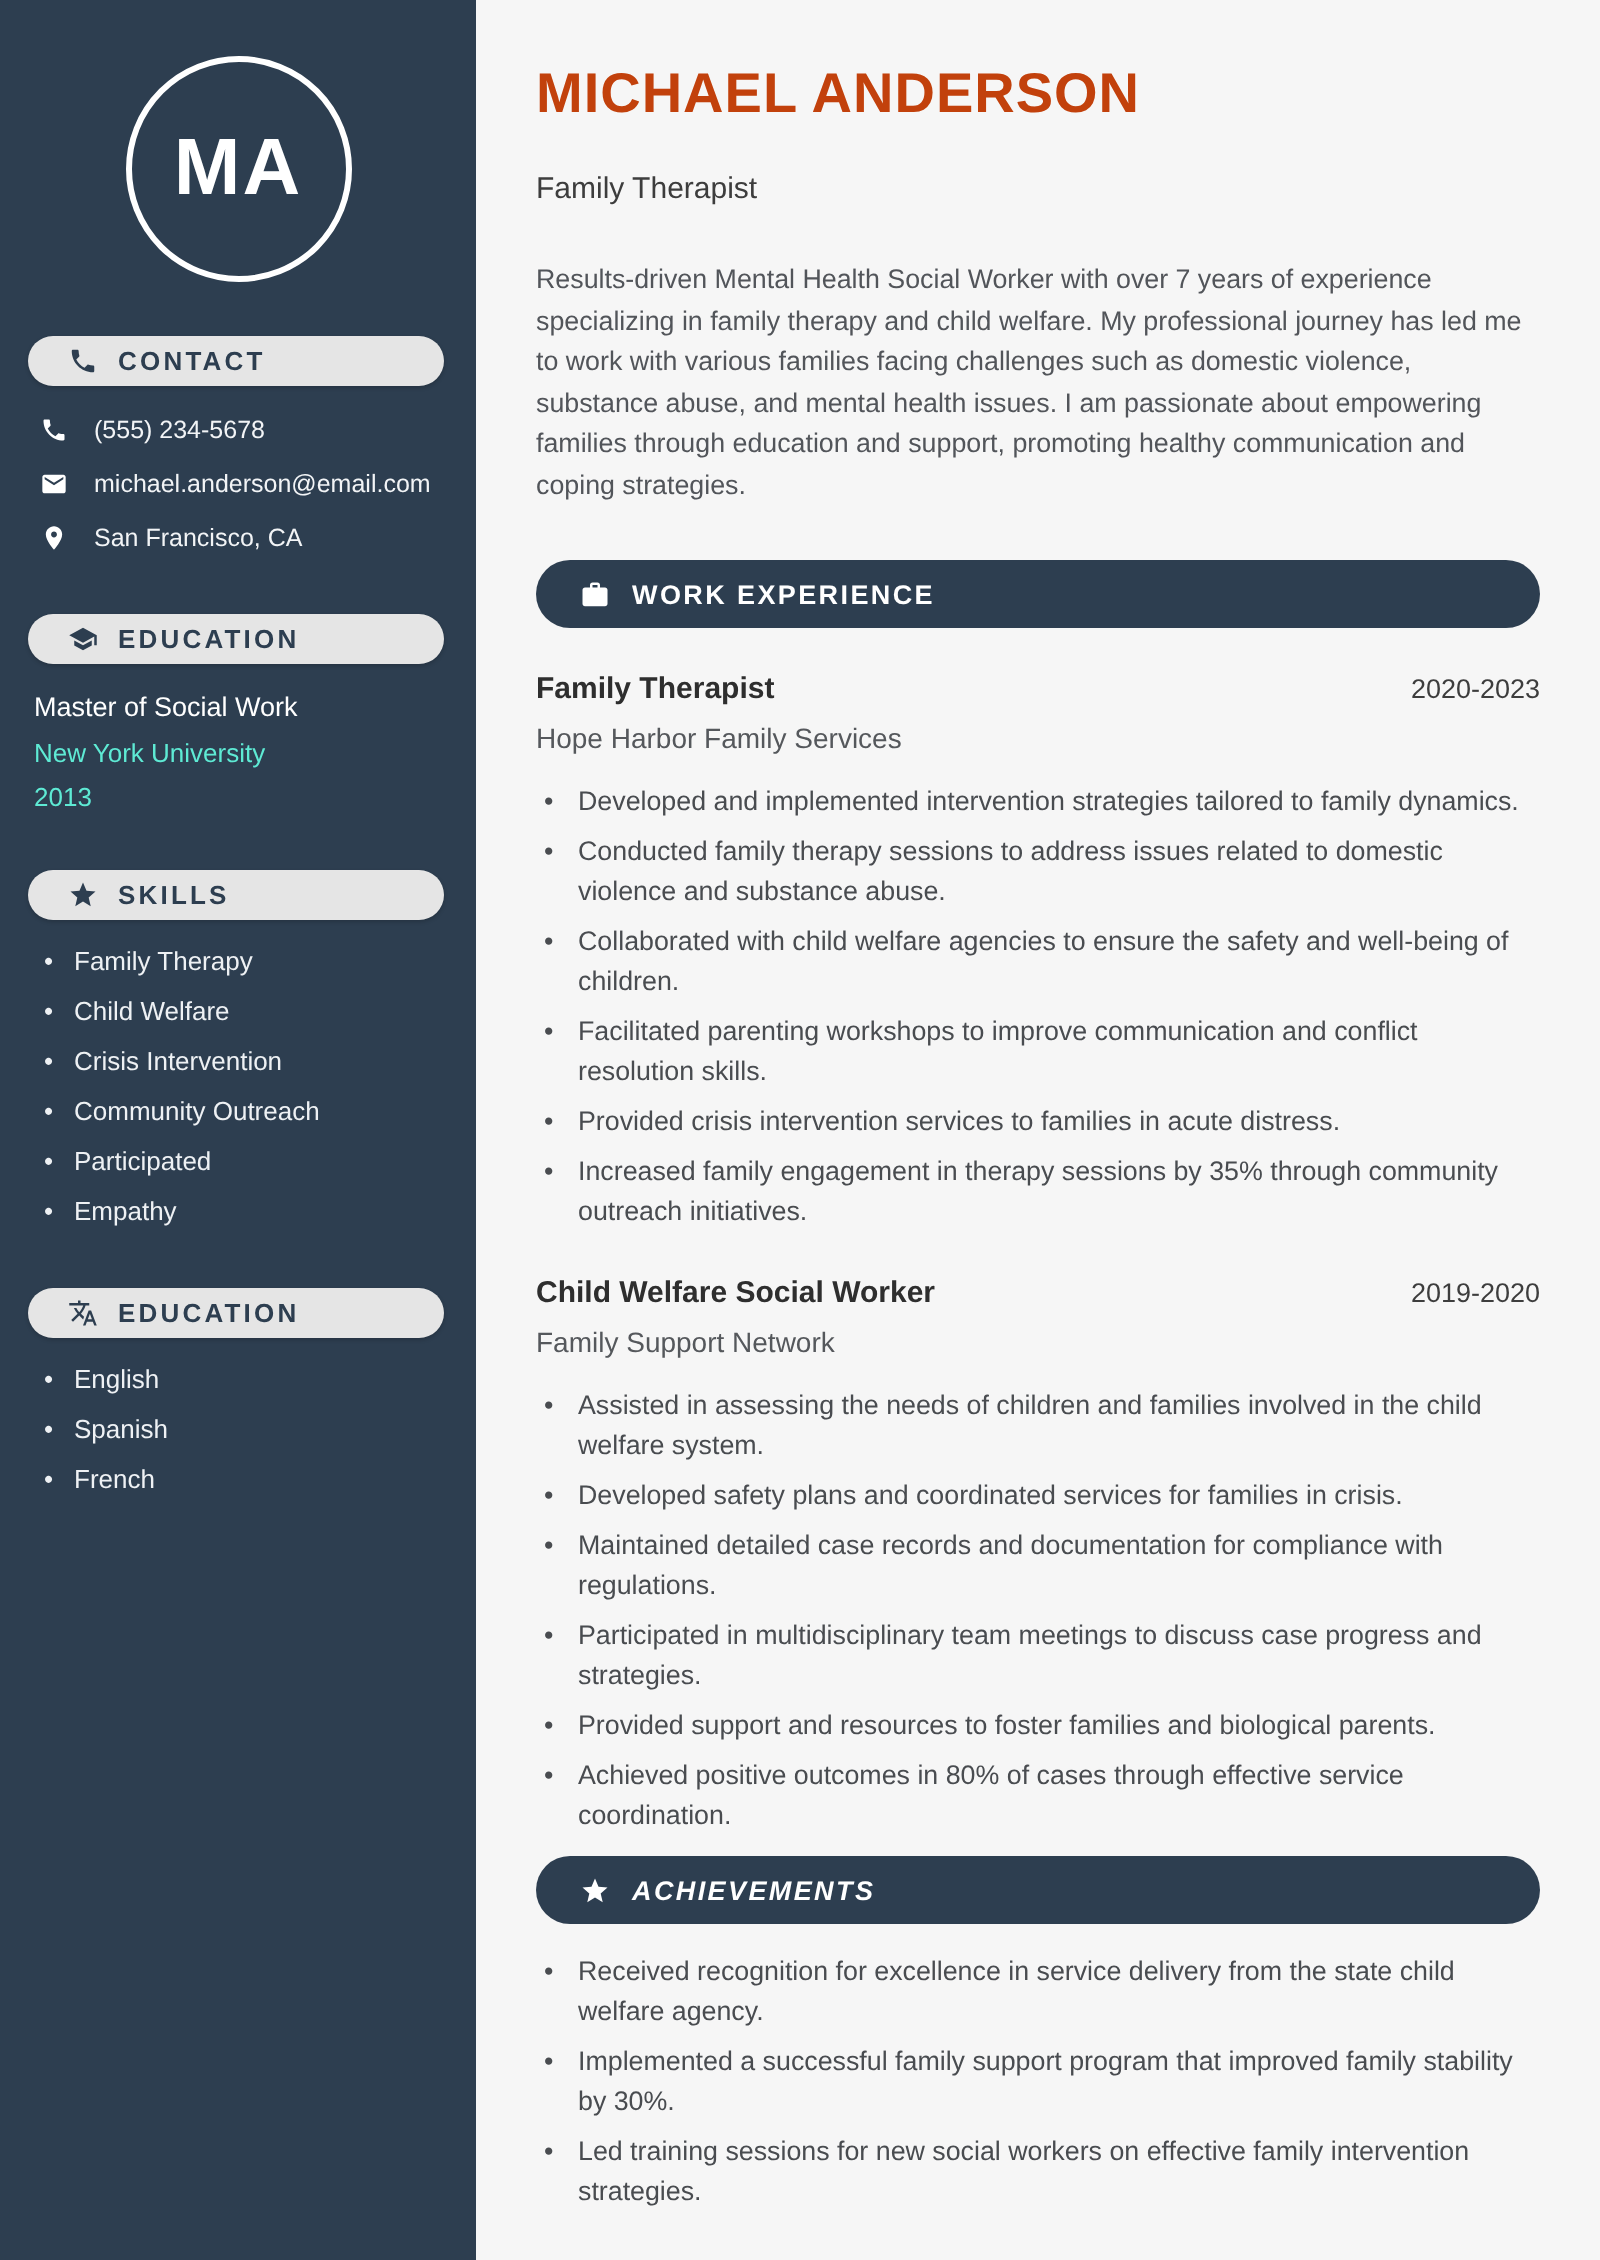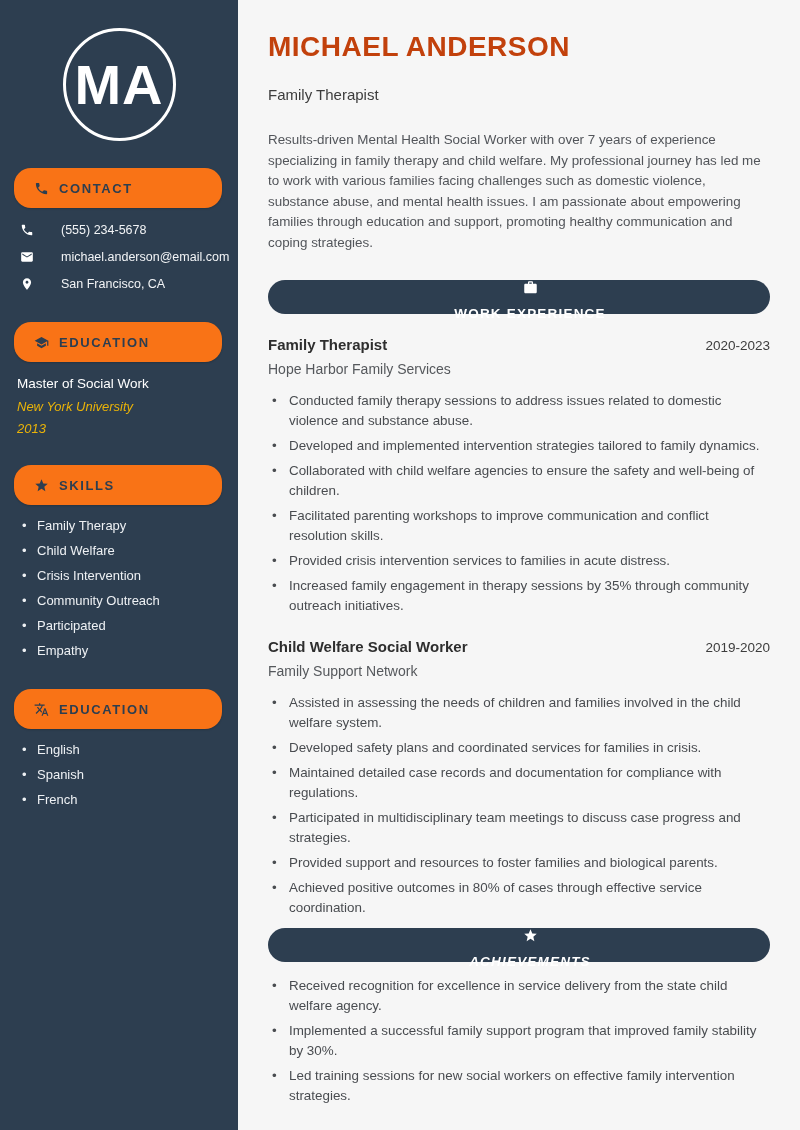--- a/index.html
+++ b/index.html
@@ -13,38 +13,38 @@
 
   
   .sidebar {
     width:238px; min-width:238px; background:#2d3e50; color:#fff;
     padding:28px 0 20px 0;
   }
   .avatar-wrap { display:flex; justify-content:center; margin-bottom:27px; }
   .avatar-circle {
     width:113px; height:113px; border:3px solid #fff; border-radius:50%;
     display:flex; align-items:center; justify-content:center;
-    font-size:56px; font-weight:bold; letter-spacing:1px; color:#fff;
+    font-size:40px; font-weight:bold; letter-spacing:1px; color:#fff;
   }
   .side-pill {
-    background:#f97316; color:#2d3e50; height:40px; border-radius:17px;
+    background:#e5e5e5; color:#2d3e50; height:25px; border-radius:17px;
     margin:0 16px 0 14px; display:flex; align-items:center; gap:10px;
     padding-left:20px; font-size:13px; font-weight:bold; letter-spacing:1.6px;
     box-shadow:0 1px 2px rgba(0,0,0,0.18);
   }
   .side-pill svg { width:15px; height:15px; flex:0 0 auto; }
   .contact-list { margin-top:15px; }
   .contact-row {
-    display:flex; align-items:center; gap:27px; padding-left:20px;
+    display:flex; align-items:center; gap:13px; padding-left:20px;
     margin-bottom:13px; font-size:12.5px; color:#f2f4f6;
   }
   .contact-row svg { width:14px; height:14px; flex:0 0 auto; fill:#fff; }
   .edu-block { padding:14px 16px 0 17px; }
   .edu-degree { font-size:13.5px; font-weight:normal; color:#fff; margin-bottom:8px; }
-  .edu-line { font-size:13px; color:#eab308; margin-bottom:7px;font-style:italic; }
+  .edu-line { font-size:13px; color:#5eead4; margin-bottom:7px; }
   .side-list { list-style:none; padding:14px 16px 0 22px; }
   .side-list li {
     position:relative; padding-left:15px; font-size:13px; color:#eef1f4;
     margin-bottom:12px; line-height:13px;
   }
   .side-list li::before {
     content:"•"; position:absolute; left:0; top:0; color:#eef1f4; font-size:13px;
   }
   .gap-contact-edu { height:18px; }
   .gap-edu-skills { height:22px; }
@@ -55,21 +55,21 @@
   .name {
     font-size:28px; line-height:42px; font-weight:800; color:#c2410c;
     letter-spacing:0.5px; max-width:360px; text-transform:uppercase;
   }
   .job-subtitle { margin-top:18px; font-size:15px; color:#3d3d3d; }
   .summary { margin-top:27px; font-size:13.4px; line-height:20.5px; color:#52555a; max-width:505px; }
 
   .section-pill {
     margin-top:27px; height:34px; border-radius:17px; background:#2d3e50;
     color:#fff; display:flex; align-items:center; gap:11px; padding-left:22px;
-    font-size:13.5px; font-weight:bold; letter-spacing:1.2px;flex-direction:column;
+    font-size:13.5px; font-weight:bold; letter-spacing:1.2px;
   }
   .section-pill svg { width:15px; height:15px; fill:#fff; flex:0 0 auto; }
 
   .job { margin-top:22px; }
   .job-head { display:flex; justify-content:space-between; align-items:baseline; }
   .job-title { font-size:15px; font-weight:bold; color:#2e2e2e; }
   .job-dates { font-size:13.5px; color:#3d3d3d; }
   .job-company { margin-top:8px; font-size:14px; color:#55585c; }
 
   ul.bullets { list-style:none; margin-top:14px; padding-left:4px; }
@@ -180,22 +180,22 @@
       <span>WORK EXPERIENCE</span>
     </div>
 
     <section class="job">
       <div class="job-head">
         <span class="job-title">Family Therapist</span>
         <span class="job-dates">2020-2023</span>
       </div>
       <div class="job-company">Hope Harbor Family Services</div>
       <ul class="bullets">
+        <li>Developed and implemented intervention strategies tailored to family dynamics.</li>
         <li>Conducted family therapy sessions to address issues related to domestic violence and substance abuse.</li>
-        <li>Developed and implemented intervention strategies tailored to family dynamics.</li>
         <li>Collaborated with child welfare agencies to ensure the safety and well-being of children.</li>
         <li>Facilitated parenting workshops to improve communication and conflict resolution skills.</li>
         <li>Provided crisis intervention services to families in acute distress.</li>
         <li>Increased family engagement in therapy sessions by 35% through community outreach initiatives.</li>
       </ul>
     </section>
 
     <section class="job">
       <div class="job-head">
         <span class="job-title">Child Welfare Social Worker</span>

